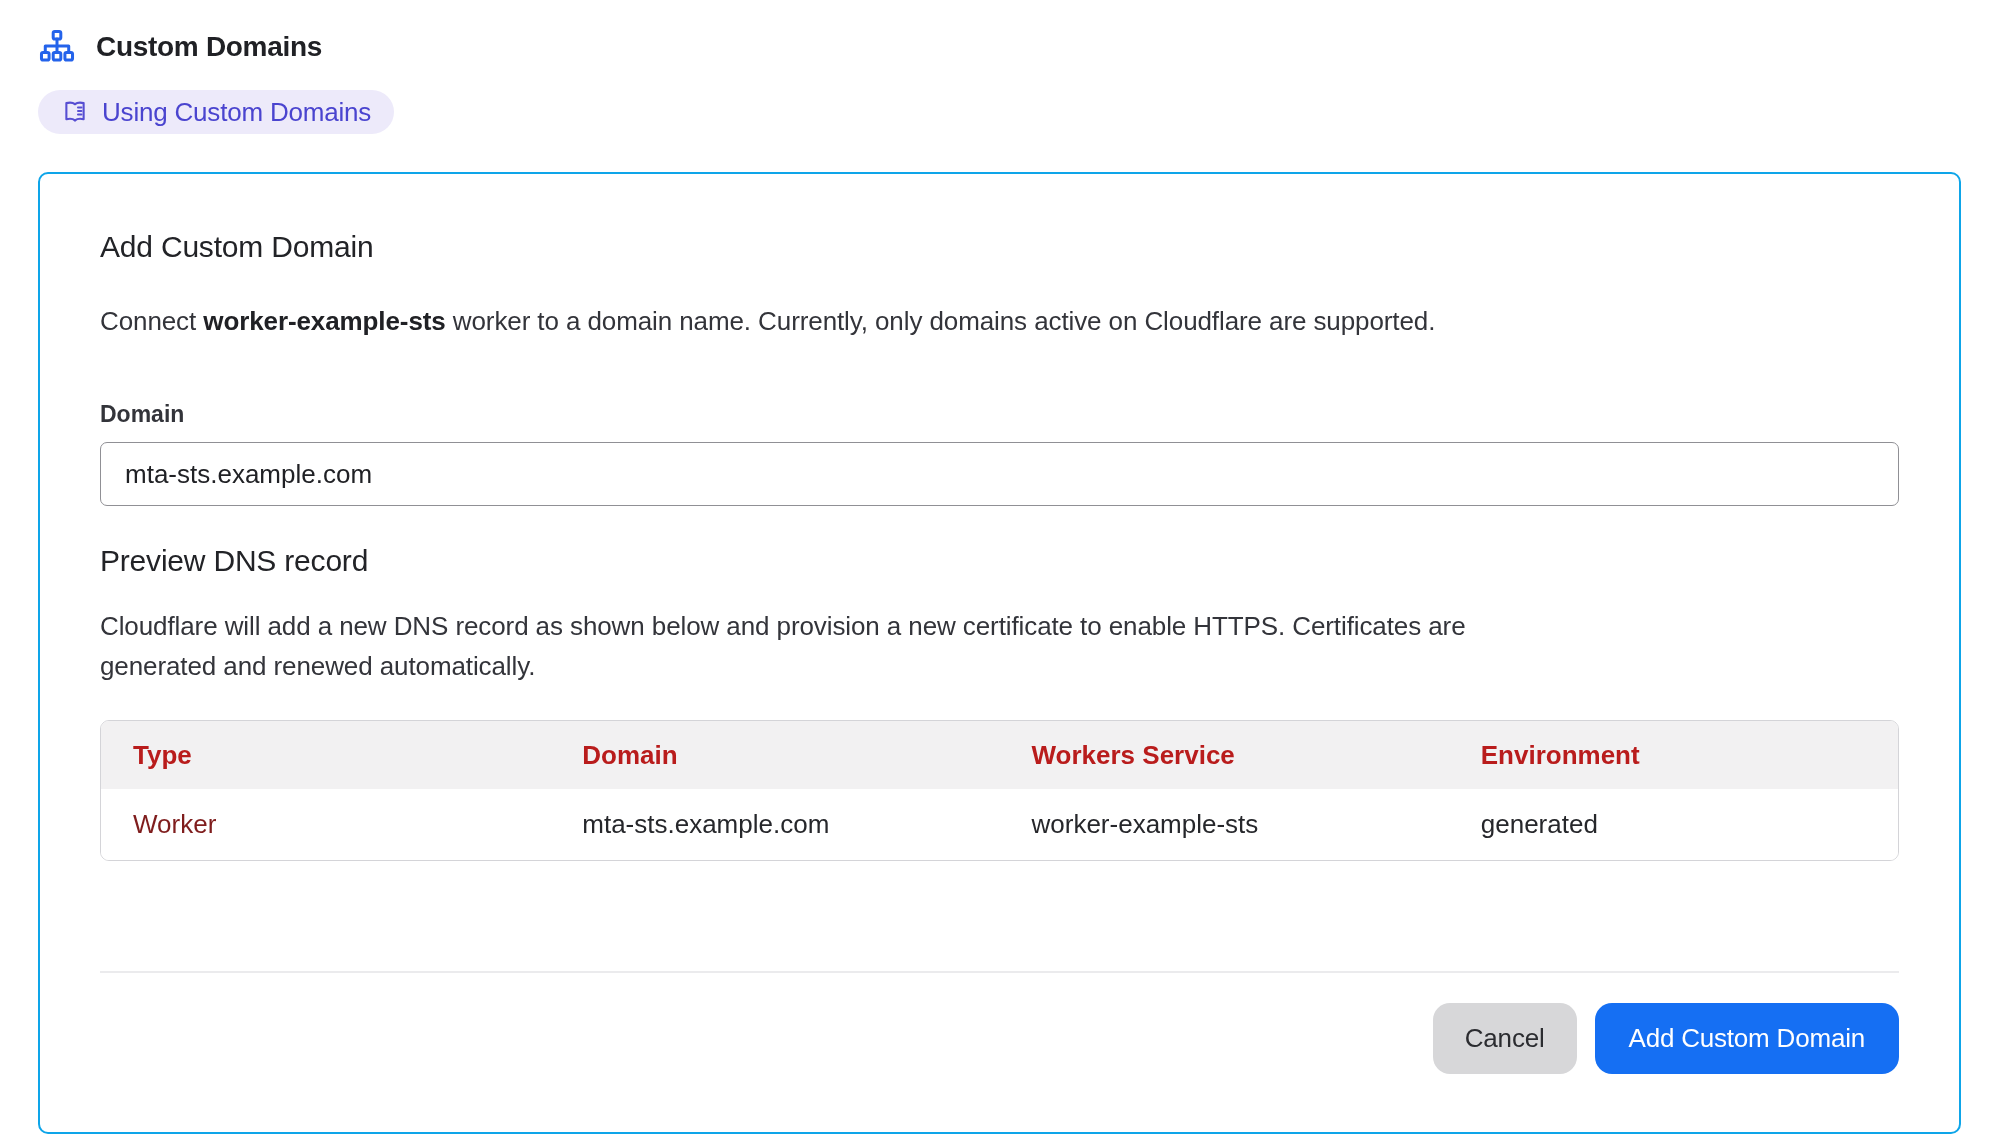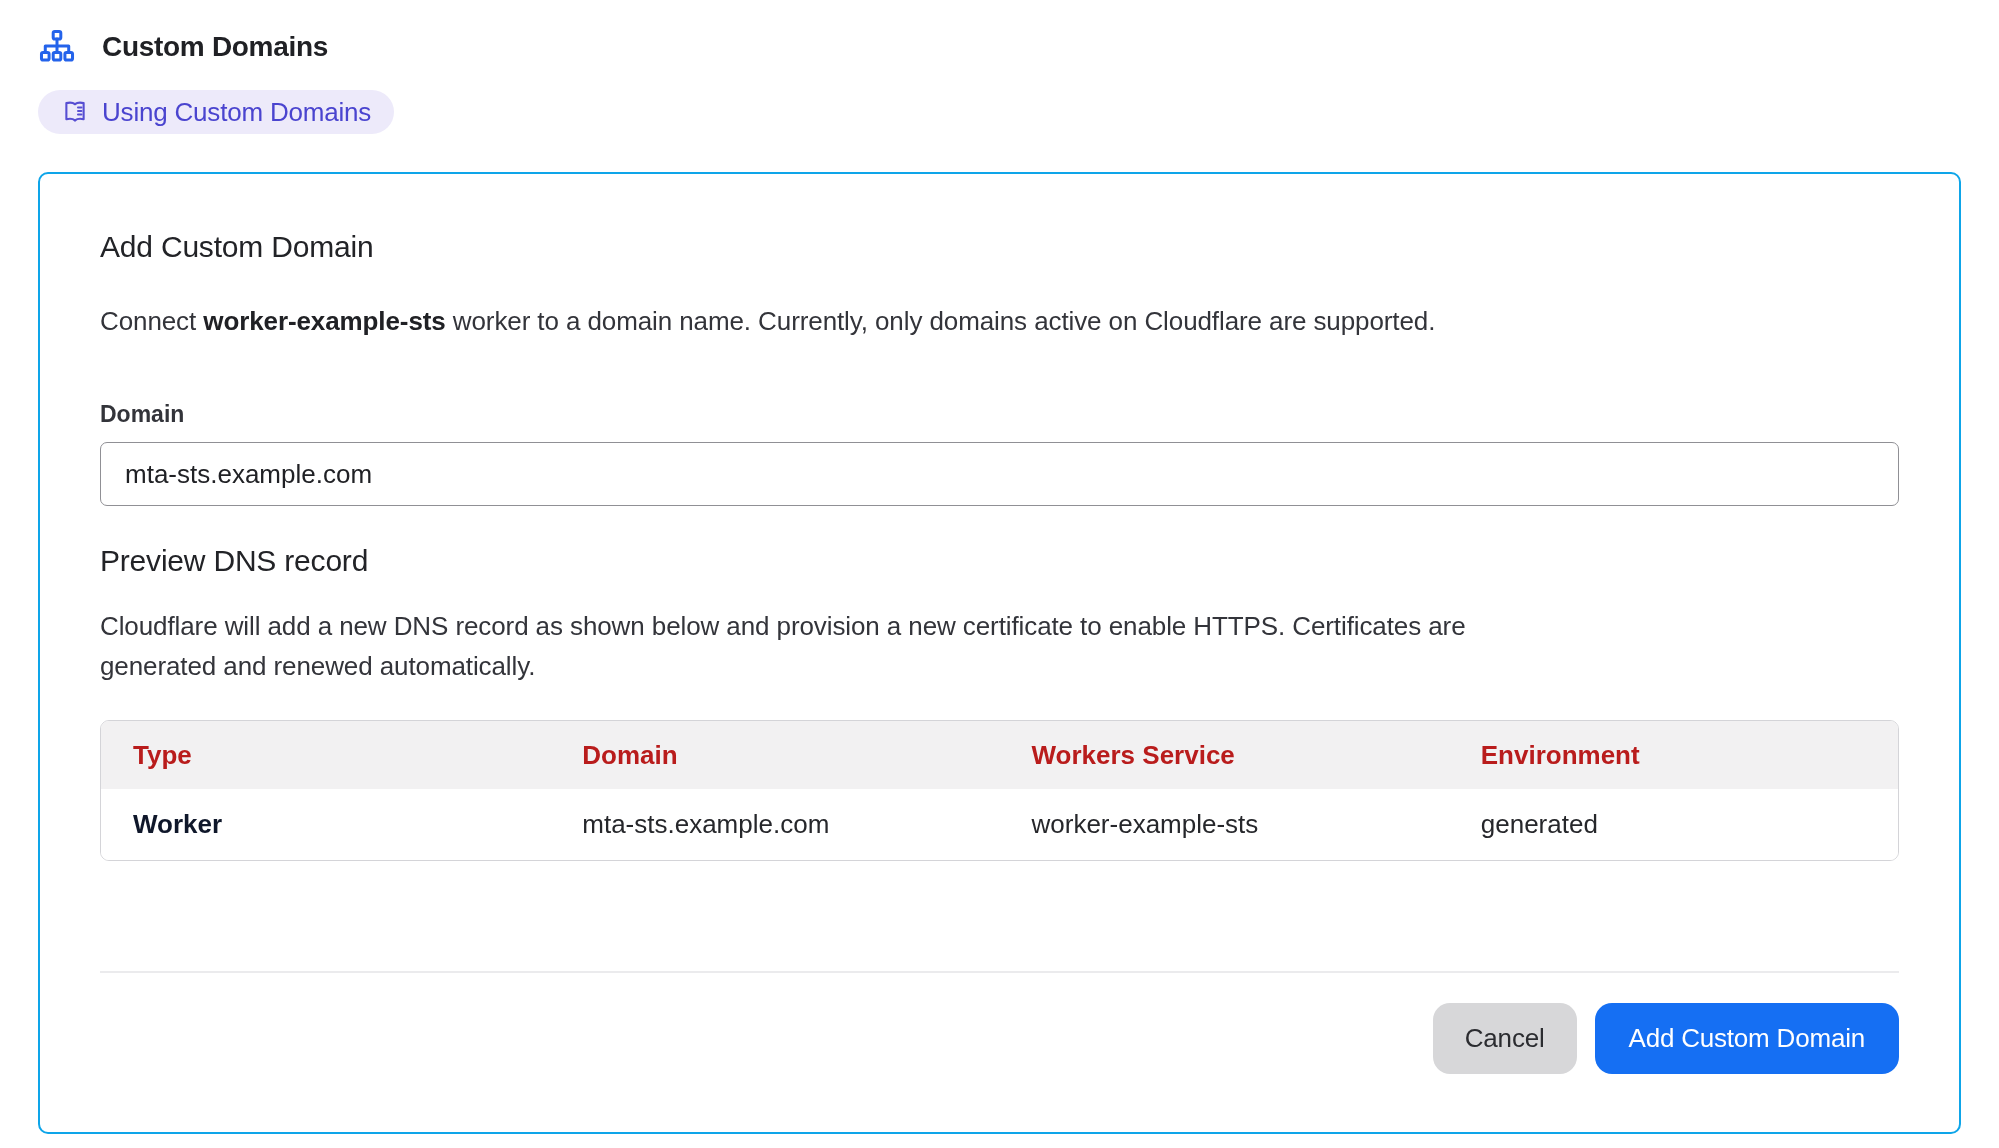--- a/index.html
+++ b/index.html
@@ -11,21 +11,21 @@
     font-family: "Liberation Sans", sans-serif;
     color: #26272b;
     overflow: hidden;
   }
   .page { padding: 28px 38px 0 38px; }
 
   
   .title-row {
     display: flex;
     align-items: center;
-    gap: 26px;
+    gap: 20px;
     margin-bottom: 24px;
   }
   .title-row .app-icon { width: 38px; height: 38px; display: inline-flex; }
   .page-title {
     font-size: 28px;
     font-weight: 700;
     letter-spacing: -0.3px;
     color: #202125;
     margin: 0;
   }
@@ -124,21 +124,21 @@
     height: 68px;
     padding: 0 32px;
   }
   .dns-table tbody td {
     font-size: 26px;
     color: #26272b;
     height: 71px;
     padding: 0 32px;
     background: #fff;
   }
-  .dns-table tbody td.cell-type { font-weight: 700; color: #0f172a; }
+  .dns-table tbody td.cell-type { font-weight: 400; color: #7f1d1d; }
 
   
   .footer-divider { border: none; border-top: 2px solid #ebebed; margin: 0; }
   .footer-actions {
     display: flex;
     justify-content: flex-end;
     align-items: center;
     gap: 18px;
     padding-top: 30px;
   }

